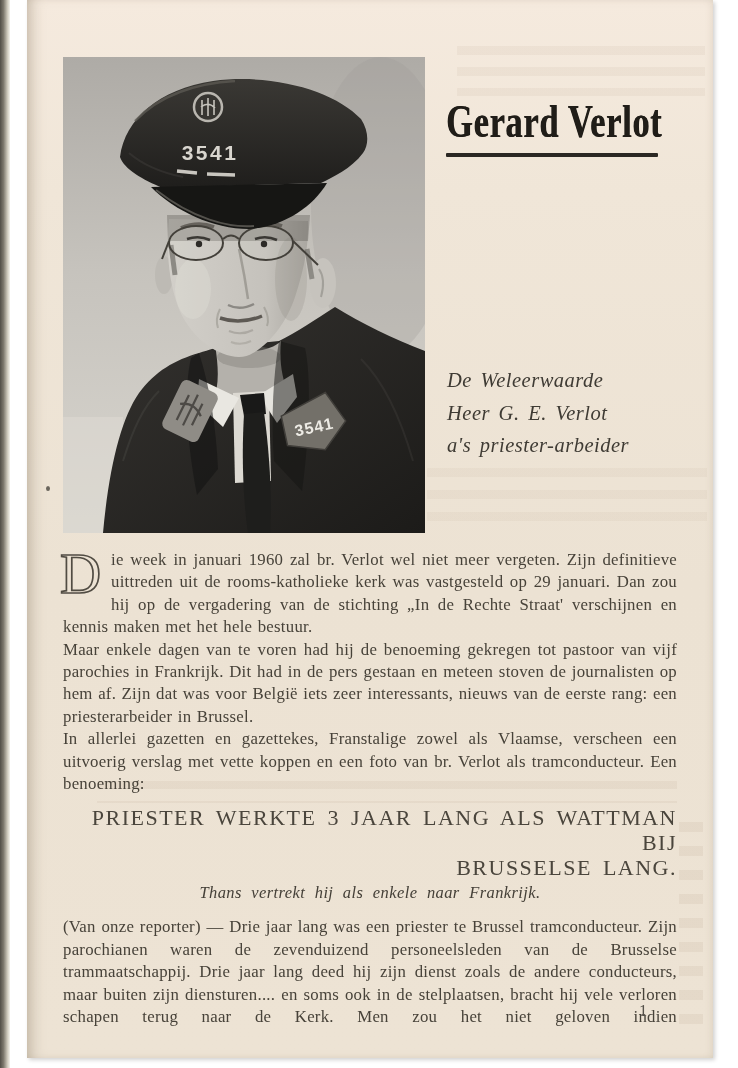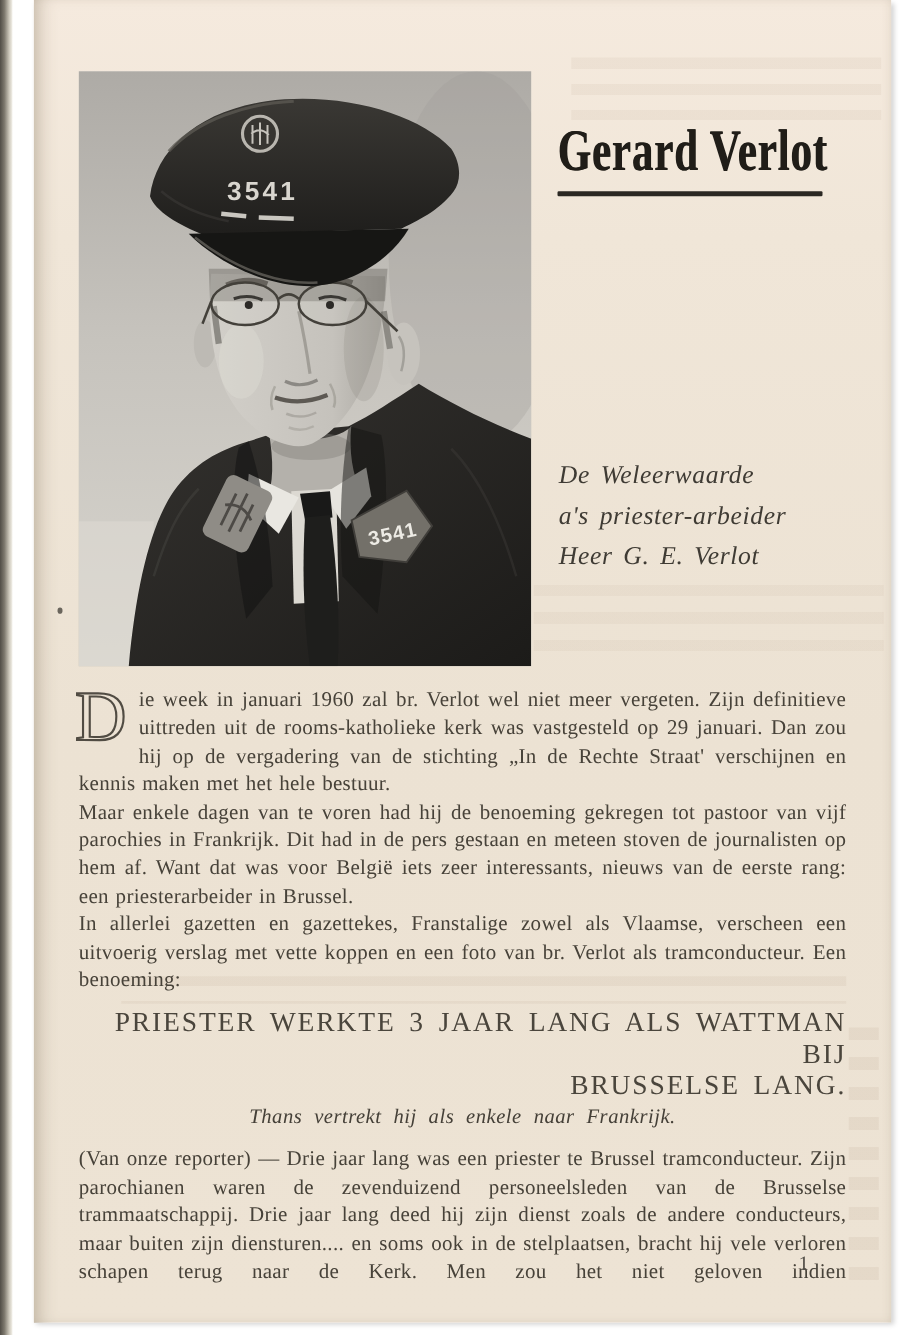--- a/index.html
+++ b/index.html
@@ -205,27 +205,27 @@
         <path d="M 93,133 C 130,162 166,171 191,169" stroke="#6e6b64" stroke-width="2" fill="none" opacity="0.7"></path>
       </g>
     </svg>
   </div>
 
   <h1 class="title">Gerard Verlot</h1>
   <div class="title-rule"></div>
 
   <div class="caption">
     <div>De Weleerwaarde</div>
+    <div>Heer G. E. Verlot</div>
     <div>a's priester-arbeider</div>
-    <div>Heer G. E. Verlot</div>
   </div>
 
   <div class="flow">
     <p><span class="dropcap">D</span><span>ie week in januari 1960 zal br. Verlot wel niet meer vergeten. Zijn definitieve uittreden uit de rooms-katholieke kerk was vastgesteld op 29 januari. Dan zou hij op de vergadering van de stichting „In de Rechte Straat' verschijnen en kennis maken met het hele bestuur.</span></p>
-    <p>Maar enkele dagen van te voren had hij de benoeming gekregen tot pastoor van vijf parochies in Frankrijk. Dit had in de pers gestaan en meteen stoven de journalisten op hem af. Want dat was voor België iets zeer interessants, nieuws van de eerste rang: een priesterarbeider in Brussel.</p>
+    <p>Maar enkele dagen van te voren had hij de benoeming gekregen tot pastoor van vijf parochies in Frankrijk. Dit had in de pers gestaan en meteen stoven de journalisten op hem af. Zijn dat was voor België iets zeer interessants, nieuws van de eerste rang: een priesterarbeider in Brussel.</p>
     <p class="p3">In allerlei gazetten en gazettekes, Franstalige zowel als Vlaamse, verscheen een uitvoerig verslag met vette koppen en een foto van br. Verlot als tramconducteur. Een benoeming:</p>
     <div class="headline">
       <div>PRIESTER WERKTE 3 JAAR LANG ALS WATTMAN BIJ</div>
       <div>BRUSSELSE LANG.</div>
     </div>
     <div class="subheadline">Thans vertrekt hij als enkele naar Frankrijk.</div>
     <p class="cont">(Van onze reporter) — Drie jaar lang was een priester te Brussel tramconducteur. Zijn parochianen waren de zevenduizend personeelsleden van de Brusselse trammaatschappij. Drie jaar lang deed hij zijn dienst zoals de andere conducteurs, maar buiten zijn diensturen.... en soms ook in de stelplaatsen, bracht hij vele verloren schapen terug naar de Kerk. Men zou het niet geloven indien</p>
   </div>
 
   <div class="pageno">1</div>

